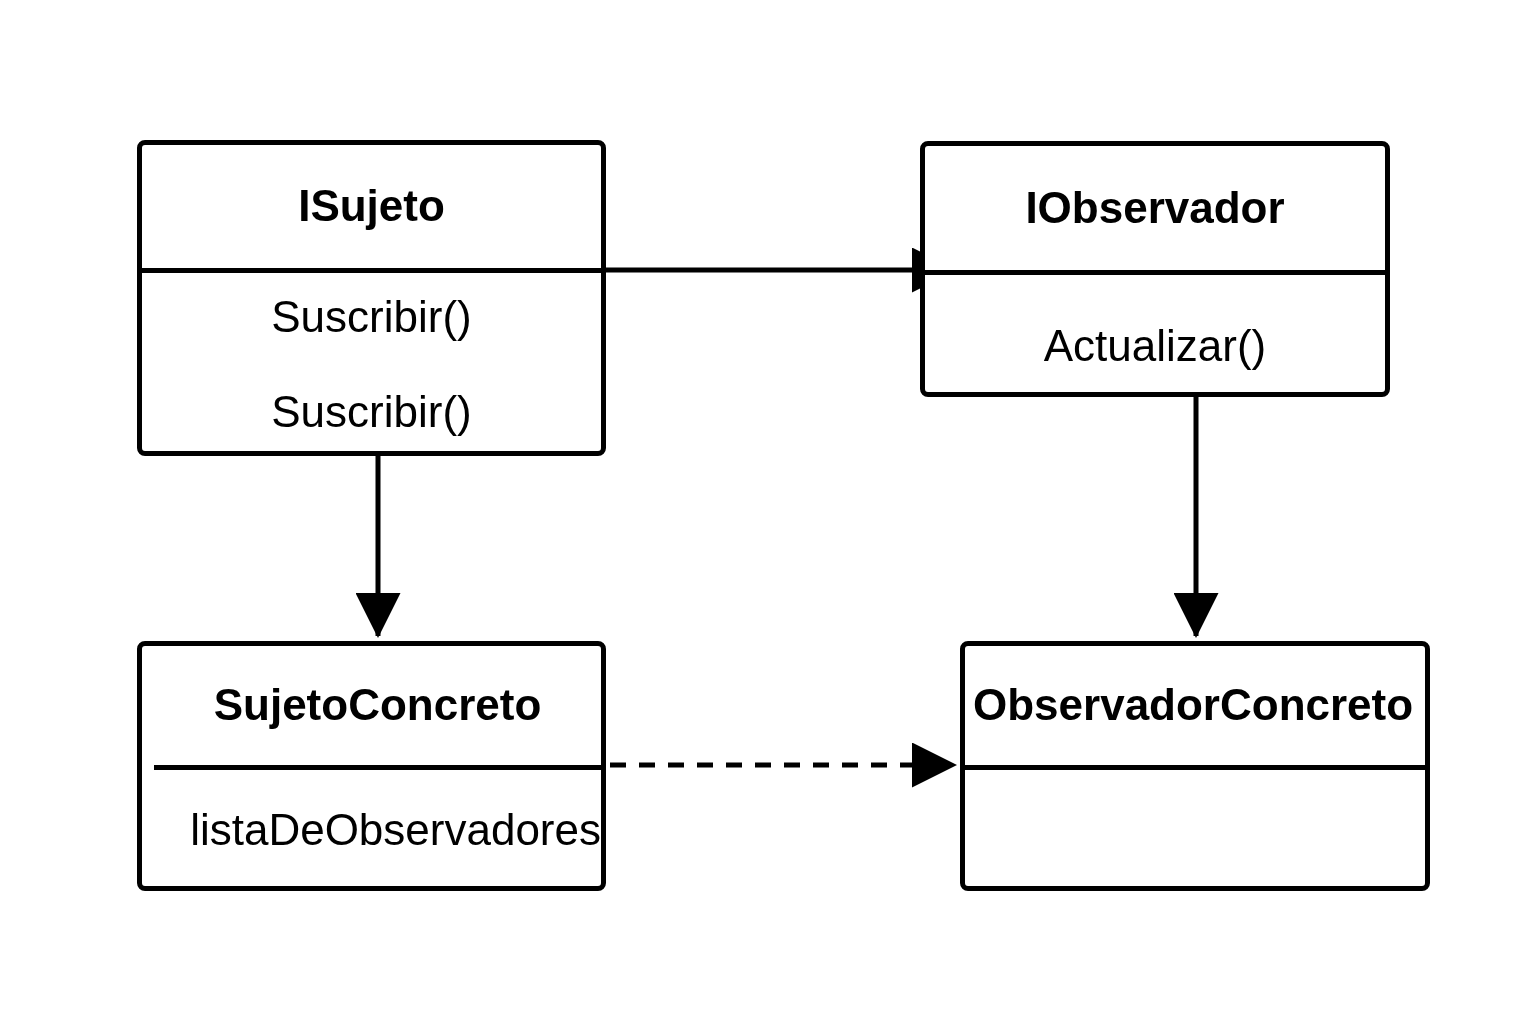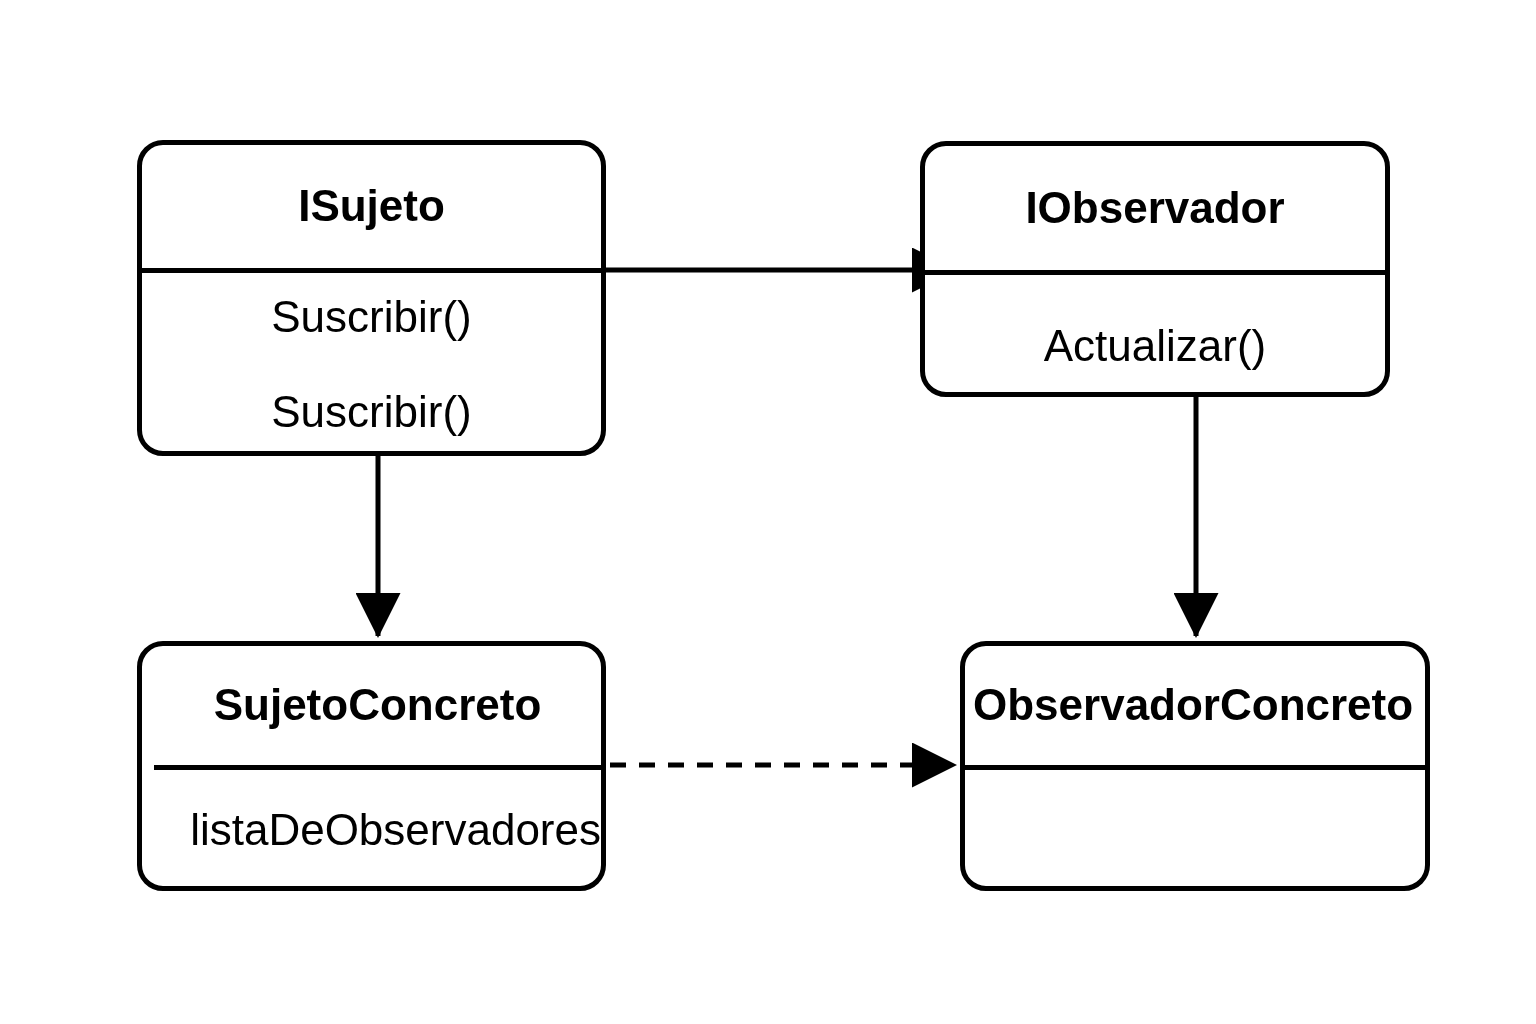--- a/index.html
+++ b/index.html
@@ -33,21 +33,21 @@
     width: 1536px;
     height: 1024px;
   }
 
   
   .uml-class {
     position: absolute;
     box-sizing: border-box;
     background: #ffffff;
     border: 5px solid #000000;
-    border-radius: 26px;
+    border-radius: 8px;
     overflow: hidden;
     z-index: 2;
   }
   .uml-compartment {
     box-sizing: border-box;
     display: flex;
     flex-direction: column;
     align-items: center;
     justify-content: center;
     overflow: hidden;

